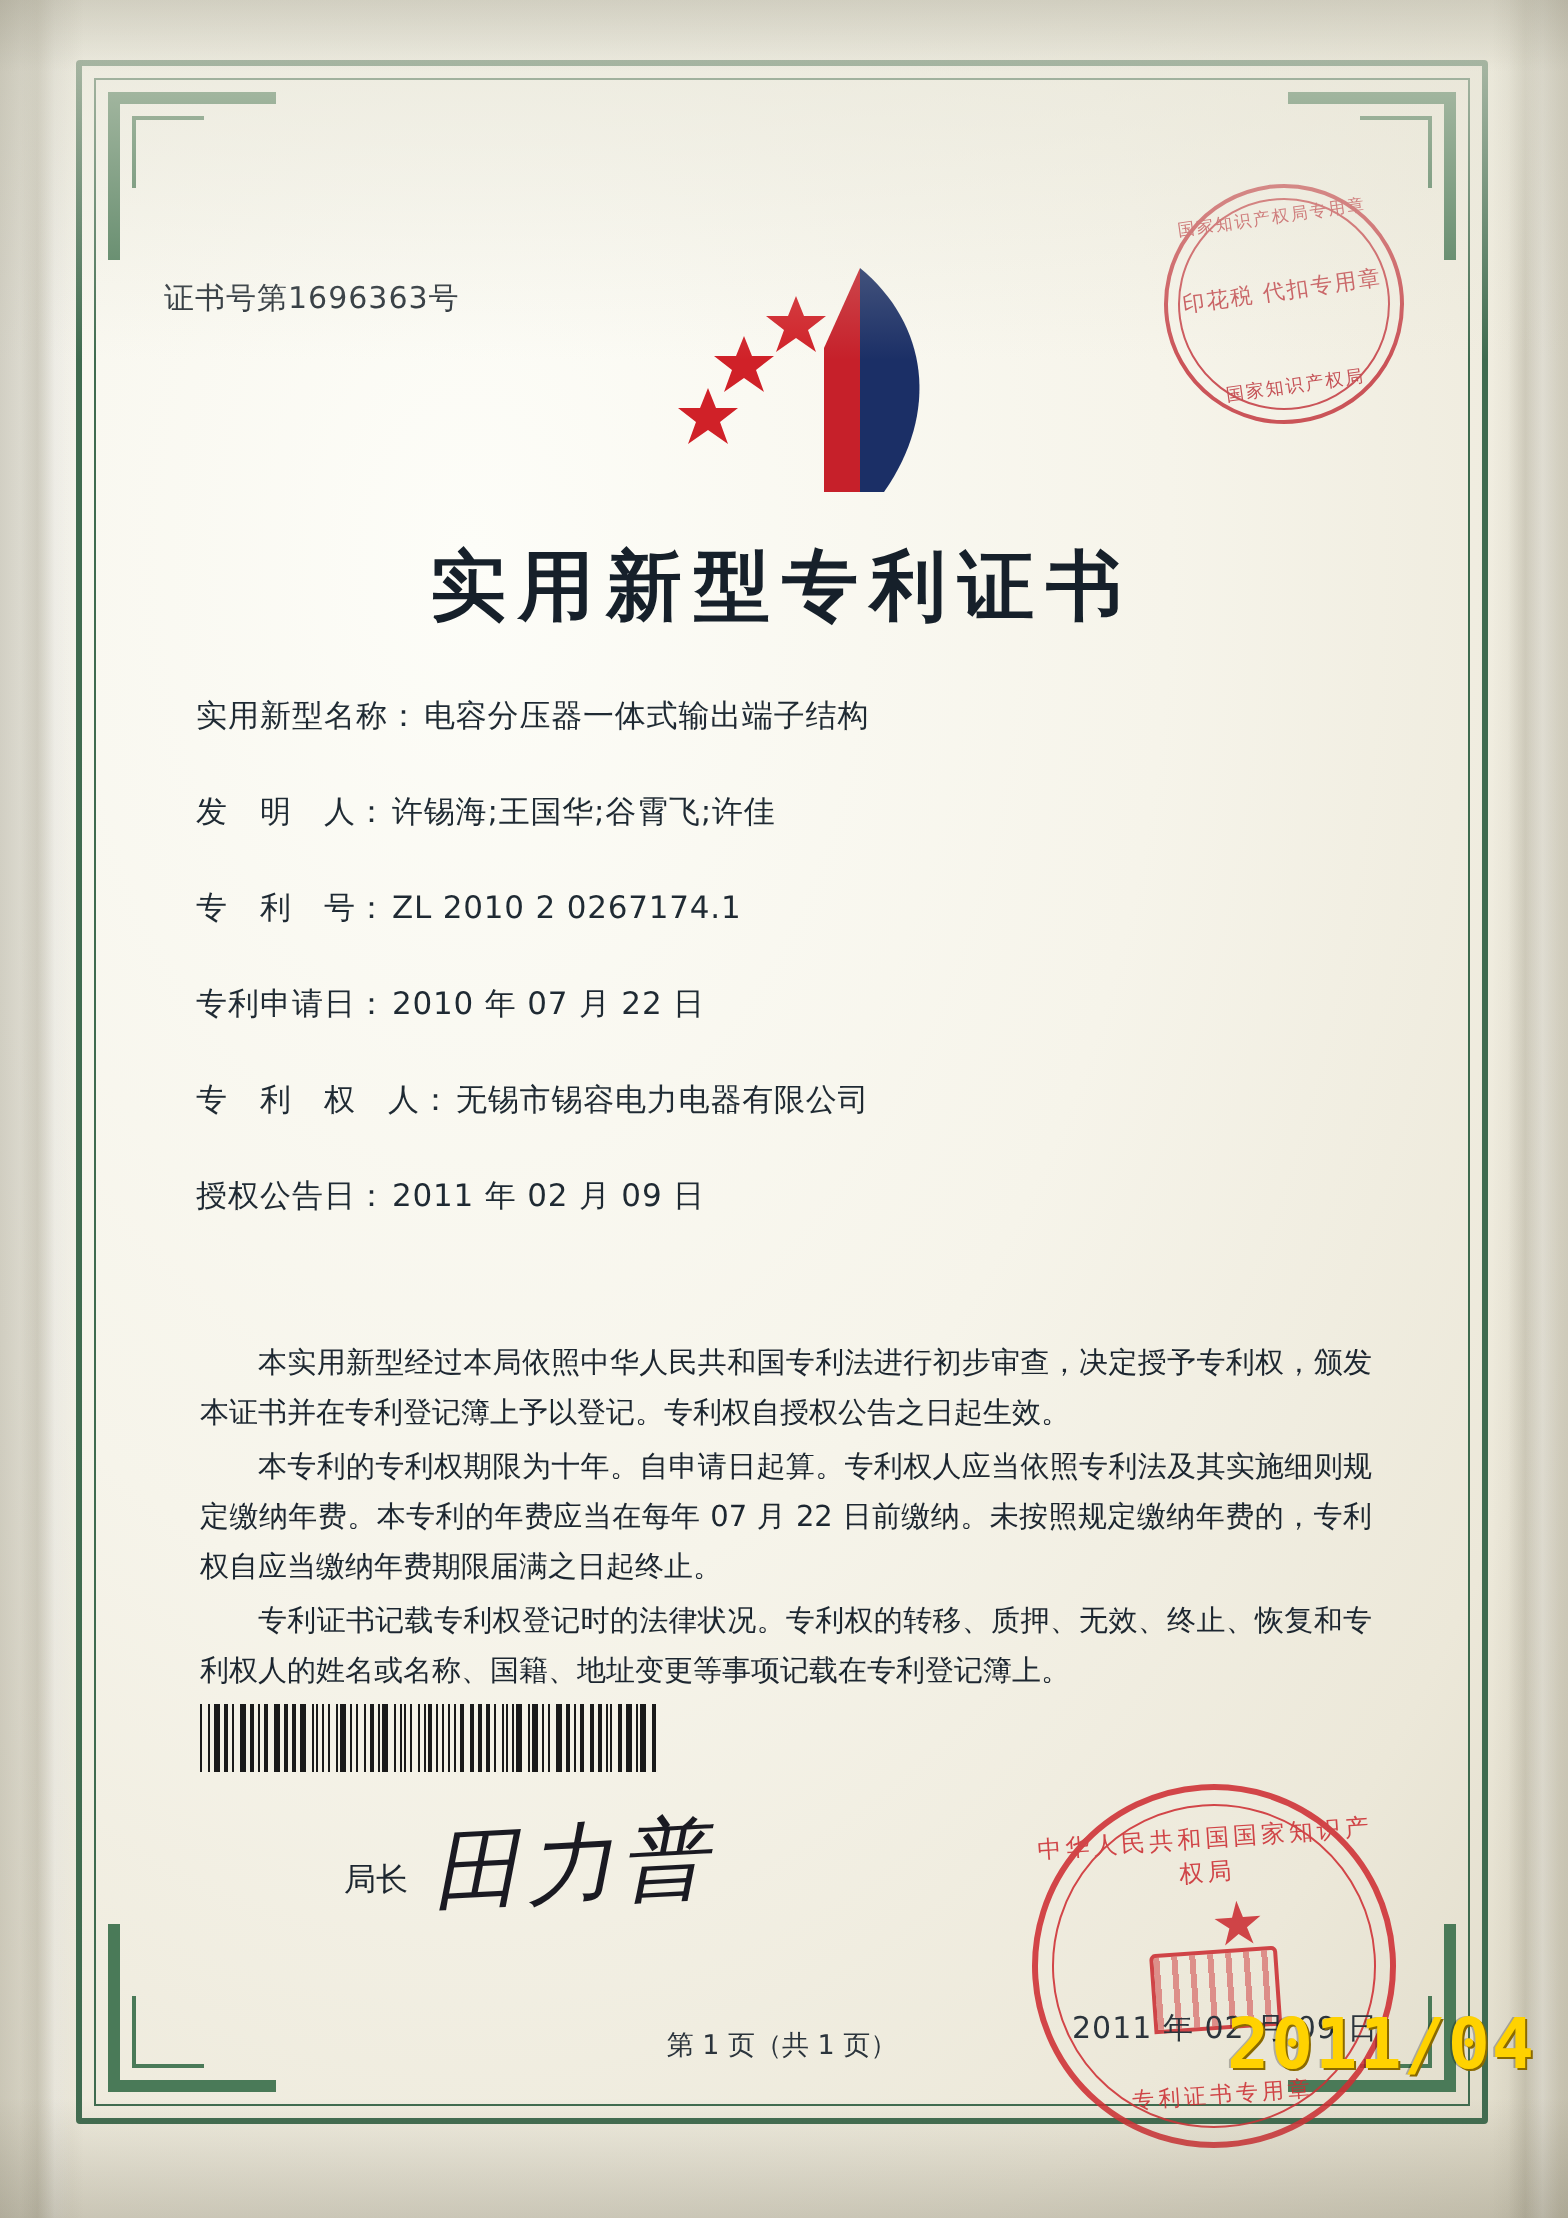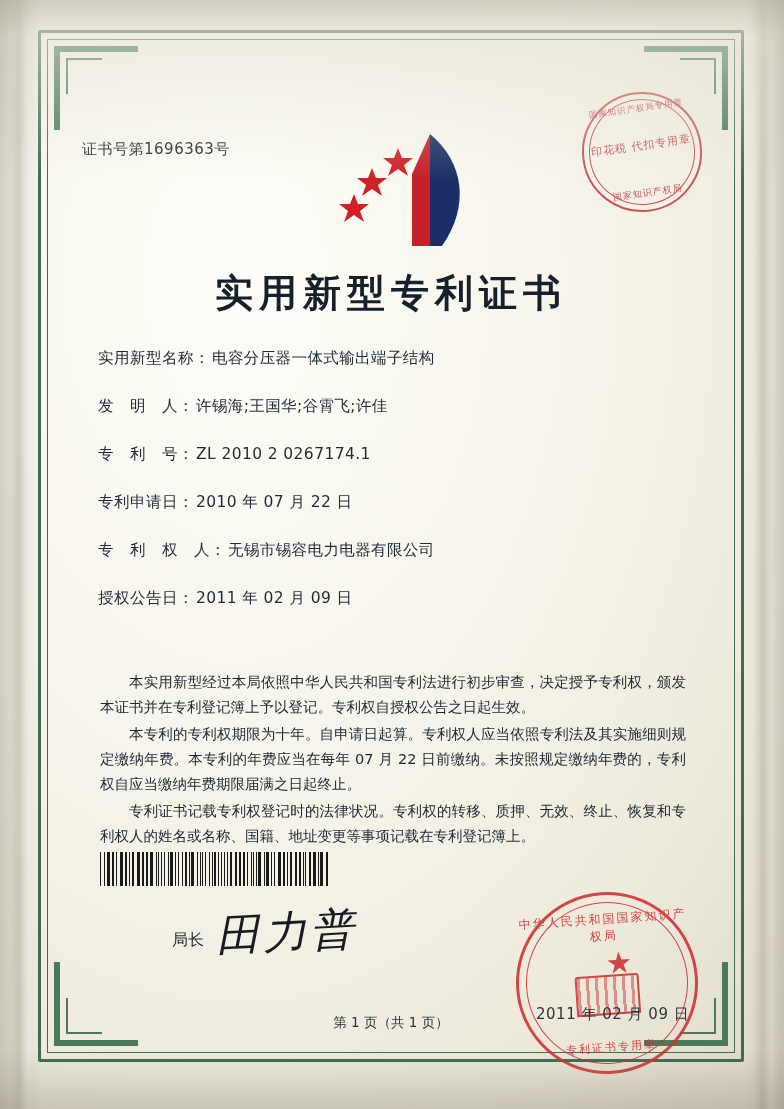--- a/index.html
+++ b/index.html
@@ -481,13 +481,14 @@
 
       <div class="stamp-date">2011 年 02 月 09 日</div>
 
       <div class="page-footer">第 1 页（共 1 页）</div>
     </div>
   </div>
 
   <div class="sheen"></div>
   <div class="vignette"></div>
 
+  <div class="date-overlay">2011/04</div>
 </div>
 
 </body></html>

